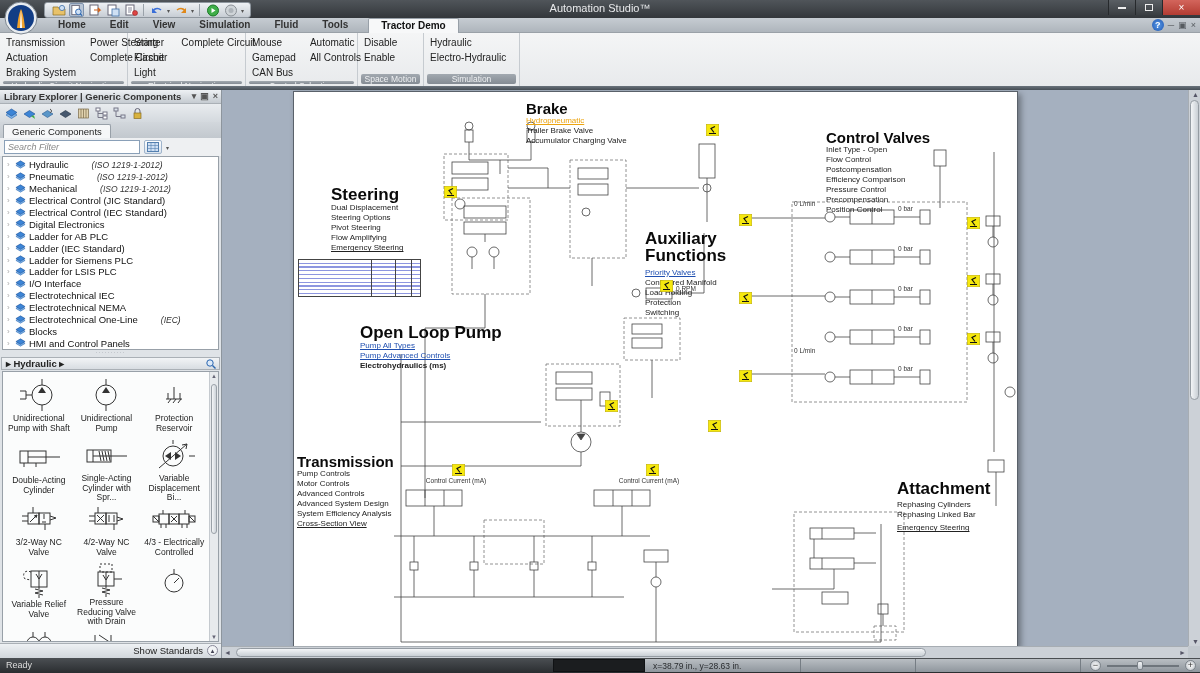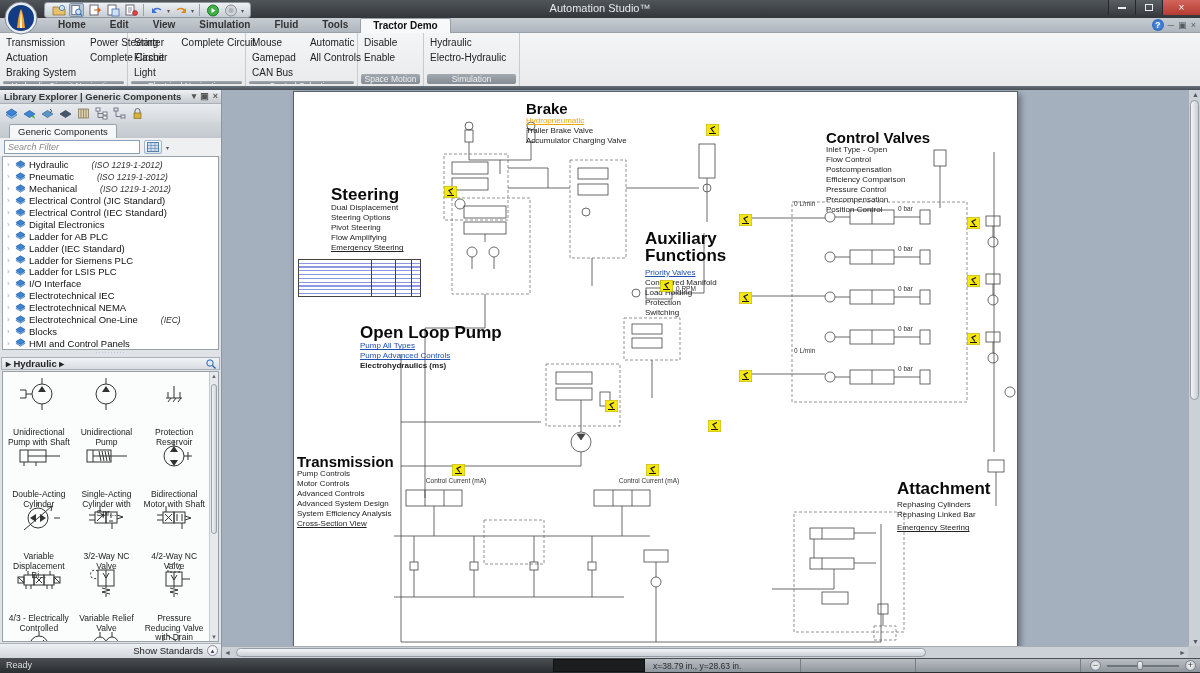--- a/index.html
+++ b/index.html
@@ -25,21 +25,21 @@
   .qbi.pressed { background:#b9c6d6; border:1px solid #7f93ad; border-radius:2px; }
   .qsep { width:1px; height:12px; background:#9aa2aa; margin:0 2px; }
   .qdrop { font-size:6px; color:#555; }
 
   
   #tabrow { position:absolute; left:0; top:18px; width:1200px; height:15px;
     background:linear-gradient(#c6ccd2,#aeb5bc); border-bottom:1px solid #9aa1a8; }
   #tabs { position:absolute; left:46px; top:0; height:15px; display:flex; }
   .rtab { padding:1px 12px 0; font-size:10px; font-weight:bold; color:#333; height:15px; }
   .rtab.active { background:#f7f8f9; border:1px solid #98a0a8; border-bottom:none;
-    border-radius:2px 2px 0 0; color:#111; }
+    border-radius:2px 2px 0 0; color:#111;margin-left:8px; }
   #mdi { position:absolute; right:4px; top:1px; display:flex; gap:4px; align-items:center; }
   .help-btn { width:12px; height:12px; border-radius:50%; background:radial-gradient(#5b9be8,#1d55b0);
     color:#fff; font-size:9px; font-weight:bold; text-align:center; line-height:12px; }
   .mdi-btn { color:#565b60; font-size:9px; line-height:12px; }
 
   
   #ribbon { position:absolute; left:0; top:33px; width:1200px; height:53px;
     background:linear-gradient(#f4f5f6,#e8eaec); }
   #ribbon-strip { position:absolute; left:0; top:86px; width:1200px; height:4px;
     background:linear-gradient(#6a737c,#474f57); }
@@ -56,21 +56,21 @@
 
   
   #leftpanel { position:absolute; left:0; top:0; width:222px; height:568px;
     background:#dfe3e7; display:flex; flex-direction:column; border-right:1px solid #8d959d; }
   #panel-header { height:14px; background:linear-gradient(#eef1f4,#c5cbd1); border-bottom:1px solid #aab0b6;
     font-size:9.5px; font-weight:bold; color:#333; padding:1px 4px; position:relative; }
   #panel-header .ph-btns { position:absolute; right:3px; top:1px; font-size:9px; color:#555; display:flex; gap:4px; }
   #panel-toolbar { height:18px; display:flex; align-items:center; gap:4px; padding:0 4px;
     background:linear-gradient(#e9ecef,#d4d9de); }
   .tbi { width:14px; height:14px; display:inline-flex; align-items:center; justify-content:center; }
-  #panel-tabs { height:16px; background:linear-gradient(#d2d7dc,#c2c8ce); display:flex; align-items:flex-end; padding-left:9px; }
+  #panel-tabs { height:16px; background:linear-gradient(#d2d7dc,#c2c8ce); display:flex; align-items:flex-end; padding-left:3px; }
   #panel-tab { background:#f6f7f8; border:1px solid #98a0a8; border-bottom:none; border-radius:2px 2px 0 0;
     font-size:9.5px; padding:1px 8px 1px; color:#222; }
   #search-row { height:18px; display:flex; align-items:center; gap:4px; padding:1px 4px; background:#eef0f2; }
   #search-input { width:136px; height:14px; font-size:9px; font-style:italic; color:#333;
     border:1px solid #8aa0b8; padding:0 3px; font-family:"Liberation Sans",sans-serif; }
   #search-input::placeholder { font-style:italic; color:#888; }
   .srch-btn { width:18px; height:14px; border:1px solid #9fb4cc; background:linear-gradient(#fdfefe,#dbe4ee);
     border-radius:2px; display:flex; align-items:center; justify-content:center; }
   #tree { flex:0 0 194px; background:#fff; border:1px solid #98a0a8; margin:0 2px; overflow:hidden;
     list-style:none; padding:2px 0; }
@@ -79,21 +79,21 @@
   .tlabel { font-size:9.5px; color:#111; }
   .tnote { font-size:8.5px; color:#333; font-style:italic;padding-left:20px; }
   #splitter { height:7px; text-align:center; color:#8a9098; font-size:6px; line-height:5px; letter-spacing:1px; }
   #breadcrumb { height:13px; background:linear-gradient(#f2f4f6,#d8dde2); border:1px solid #aab0b6;
     margin:0 1px; font-size:9.5px; font-weight:bold; color:#222; padding:0 4px; position:relative; }
   #breadcrumb .mag { position:absolute; right:2px; top:0px; }
   #palette { flex:1; background:#fbfcfc; border:1px solid #98a0a8; margin:1px 2px; position:relative; overflow:hidden; }
   #palette-grid { display:grid; grid-template-columns:repeat(3,1fr); padding:4px 10px 0 2px; }
   .pcell { height:62px; display:flex; flex-direction:column; align-items:center; justify-content:flex-start; }
   .psym { height:38px; display:flex; align-items:center; justify-content:center; }
-  .plabel { font-size:8.5px; color:#222; text-align:center; line-height:9.5px; max-width:66px;margin-top:16px; }
+  .plabel { font-size:8.5px; color:#222; text-align:center; line-height:9.5px; max-width:66px; }
   #palette-scroll { position:absolute; right:0; top:0; bottom:0; width:9px; background:#e7eaed; border-left:1px solid #c5cacf; }
   #palette-thumb { position:absolute; left:1px; right:1px; top:12px; height:150px;
     background:linear-gradient(90deg,#f4f6f8,#ccd2d8); border:1px solid #9aa1a8; border-radius:4px; }
   .pal-arrow { position:absolute; left:0; right:0; font-size:6px; color:#667; text-align:center; }
   #show-standards { height:15px; background:linear-gradient(#eef1f4,#d2d7dc); border-top:1px solid #aab0b6;
     font-size:9.5px; color:#222; text-align:right; padding:1px 18px 0 0; position:relative; }
   #ss-btn { position:absolute; right:3px; top:1px; width:11px; height:11px; border:1px solid #889;
     border-radius:50%; font-size:7px; line-height:10px; text-align:center; color:#445; background:#f2f4f6; }
 
   
@@ -587,31 +587,20 @@
               <svg width="46" height="36" viewBox="0 0 46 36" fill="none" stroke="#333" stroke-width="1">
                 <rect x="4" y="12" width="24" height="12"></rect>
                 <path d="M10 12v12M10 18h34M16 13l2 10M19 13l2 10M22 13l2 10M25 13l2 10"></path>
               </svg>
             </div>
             <div class="plabel">Single-Acting Cylinder with Spr...</div>
           </div>
           <div class="pcell">
             <div class="psym">
               <svg width="46" height="36" viewBox="0 0 46 36" fill="none" stroke="#333" stroke-width="1">
-                <circle cx="23" cy="18" r="10"></circle>
-                <path d="M23 8l-4 6h8z" fill="#333" stroke="none"></path>
-                <path d="M23 28l-4-6h8z" fill="#333" stroke="none"></path>
-                <path d="M23 2v6M33 18h8M37 14v8"></path>
-              </svg>
-            </div>
-            <div class="plabel">Bidirectional Motor with Shaft</div>
-          </div>
-          <div class="pcell">
-            <div class="psym">
-              <svg width="46" height="36" viewBox="0 0 46 36" fill="none" stroke="#333" stroke-width="1">
                 <circle cx="22" cy="18" r="10"></circle>
                 <path d="M14 18l6-4v8z" fill="#333" stroke="none"></path>
                 <path d="M30 18l-6-4v8z" fill="#333" stroke="none"></path>
                 <path d="M8 30L36 6M36 6l-5 1M36 6l-1 5M22 2v4M38 18h6"></path>
               </svg>
             </div>
             <div class="plabel">Variable Displacement Bi...</div>
           </div>
           <div class="pcell">
             <div class="psym">

